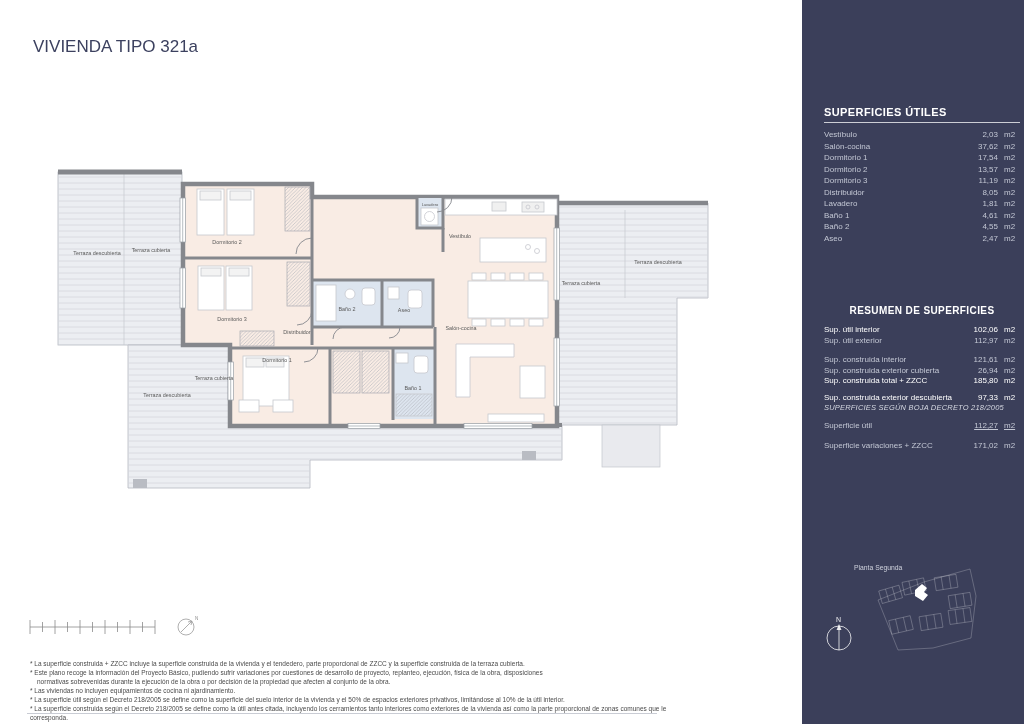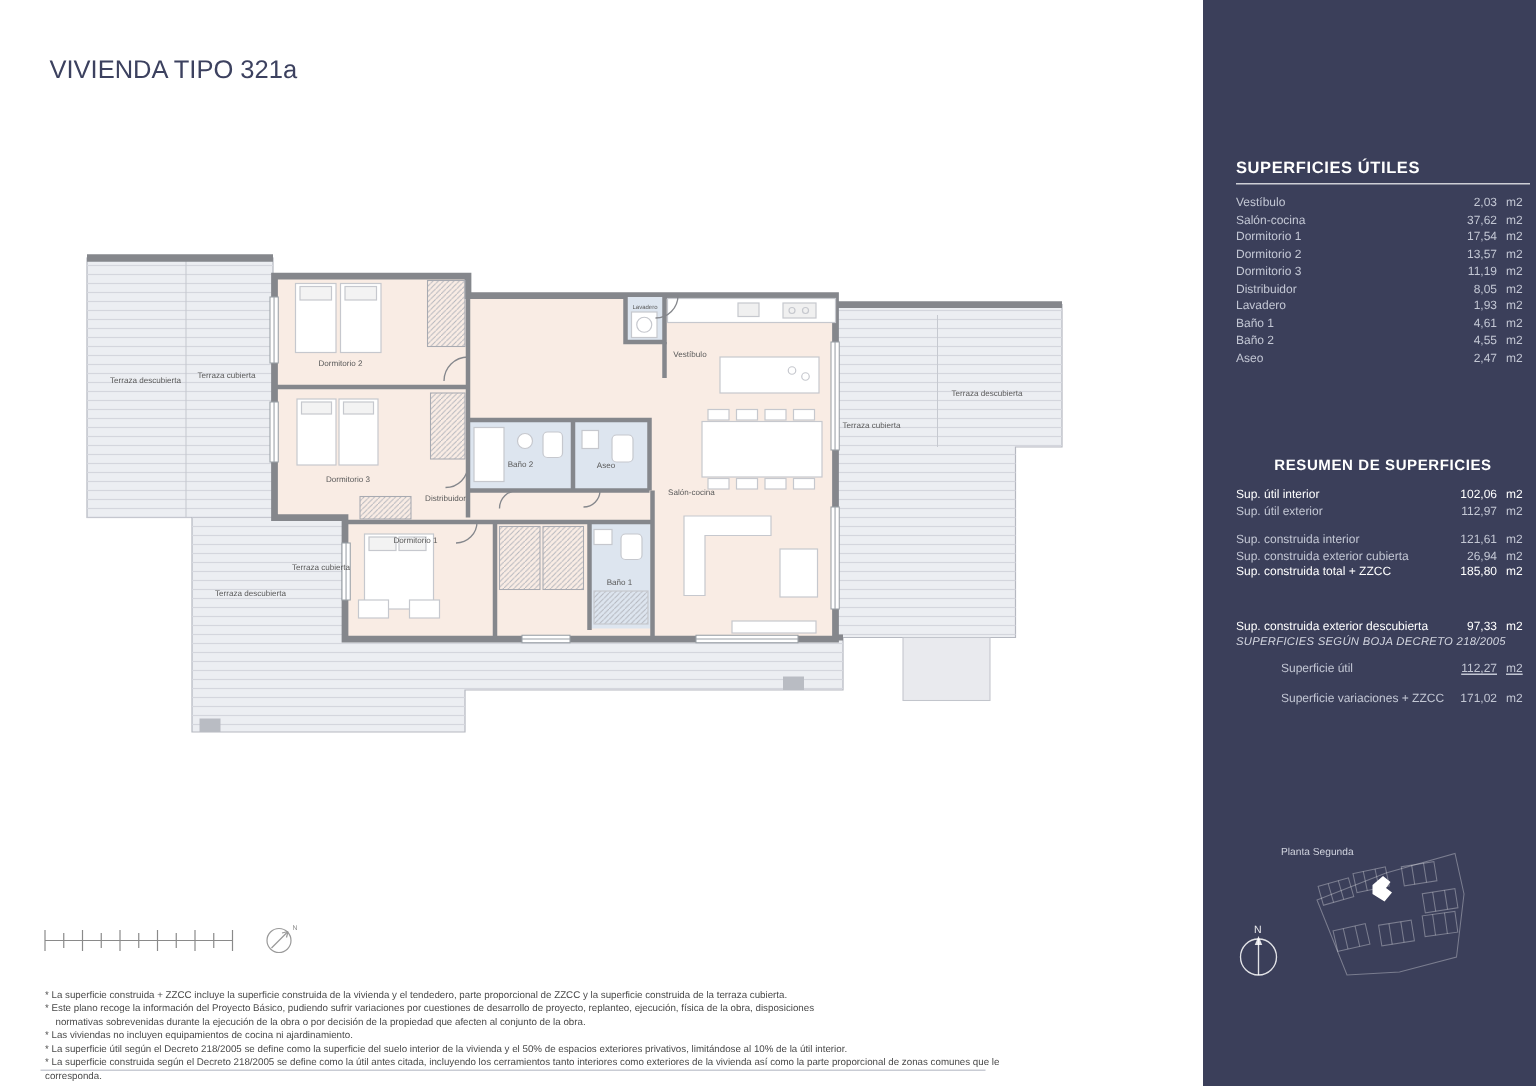--- a/index.html
+++ b/index.html
@@ -21,25 +21,25 @@
   .sb-block { position:absolute; left:22px; width:196px; }
   .sb-title { font-size:11px; font-weight:bold; color:#fff; letter-spacing:.4px;
     padding-bottom:4px; border-bottom:1px solid rgba(255,255,255,.75); margin-bottom:6px; }
   .sb-title2 { font-size:10px; font-weight:bold; color:#fff; letter-spacing:.4px; margin-bottom:9px;text-align:center; }
   .sb-row { display:flex; align-items:baseline; font-size:8px; line-height:11.5px; color:#c3c7d4; }
   .sb-row .lbl { flex:1; }
   .sb-row .val { width:34px; text-align:right; }
   .sb-row .unit { width:16px; margin-left:6px; }
   .sb-row.bold { color:#fff; font-weight:normal; }
   .sb-row.gap { margin-top:9px; }
-  .sb-row.gap2 { margin-top:26px;justify-content:space-between; }
+  .sb-row.gap2 { margin-top:6px;justify-content:space-between; }
   .r-row { line-height:10.5px; }
   .sb-decreto-title { font-size:7.5px; font-style:italic; color:#d4d7e1; 
     letter-spacing:.2px; }
-  .d-row { margin-top:9px; line-height:10px;margin-left:30px; }
+  .d-row { margin-top:9px; line-height:10px; }
   .d-row .uline { text-decoration:underline; }
   .miniplan { position:absolute; left:0; top:552px; }
 
   
   .footnotes { position:absolute; left:30px; top:659px; width:650px;
     font-size:6.5px; line-height:9px; color:#4a4a4a; }
   .footnotes .cont { padding-left:7px; }
   .foot-rule { position:absolute; left:27px; top:713px; width:630px; height:1px; background:#c9ccd4; }
 </style>
 </head>
@@ -265,21 +265,21 @@
         <span class="val">11,19</span>
         <span class="unit">m2</span>
       </div>
     <div class="sb-row">
         <span class="lbl">Distribuidor</span>
         <span class="val">8,05</span>
         <span class="unit">m2</span>
       </div>
     <div class="sb-row">
         <span class="lbl">Lavadero</span>
-        <span class="val">1,93</span>
+        <span class="val">1,81</span>
         <span class="unit">m2</span>
       </div>
     <div class="sb-row">
         <span class="lbl">Baño 1</span>
         <span class="val">4,61</span>
         <span class="unit">m2</span>
       </div>
     <div class="sb-row">
         <span class="lbl">Baño 2</span>
         <span class="val">4,55</span>

